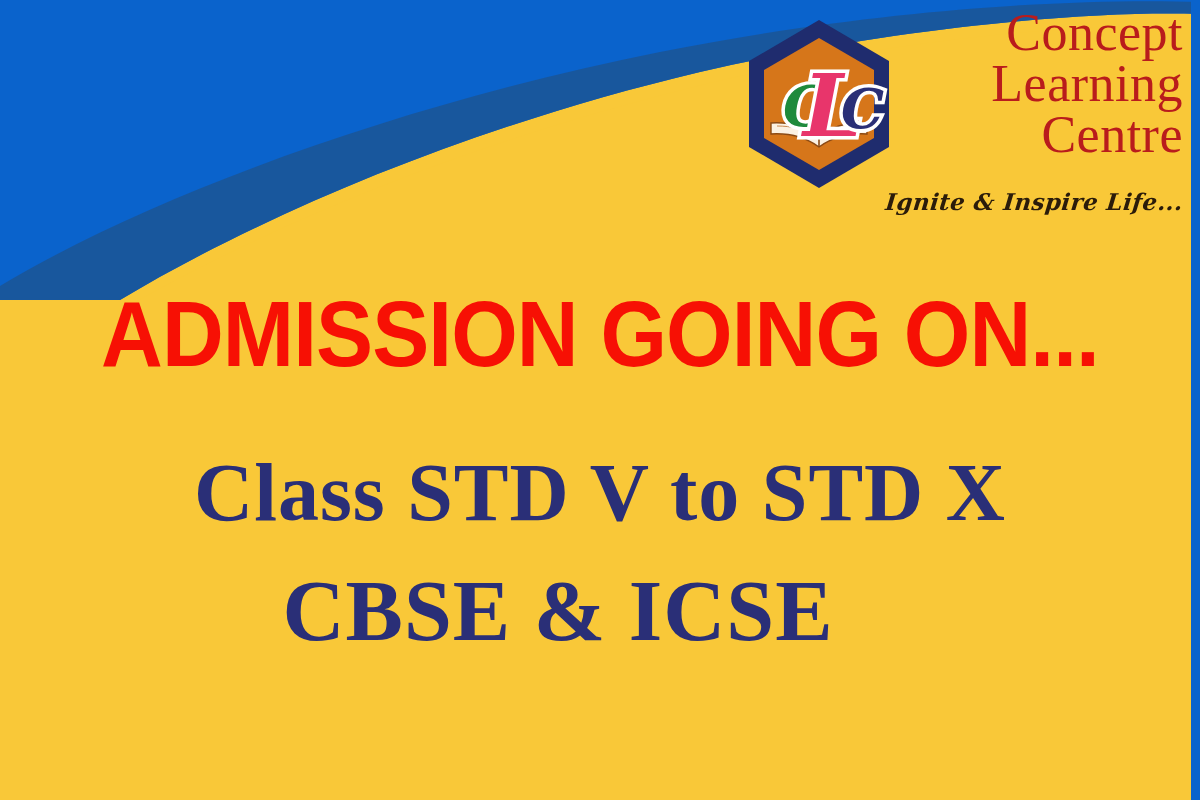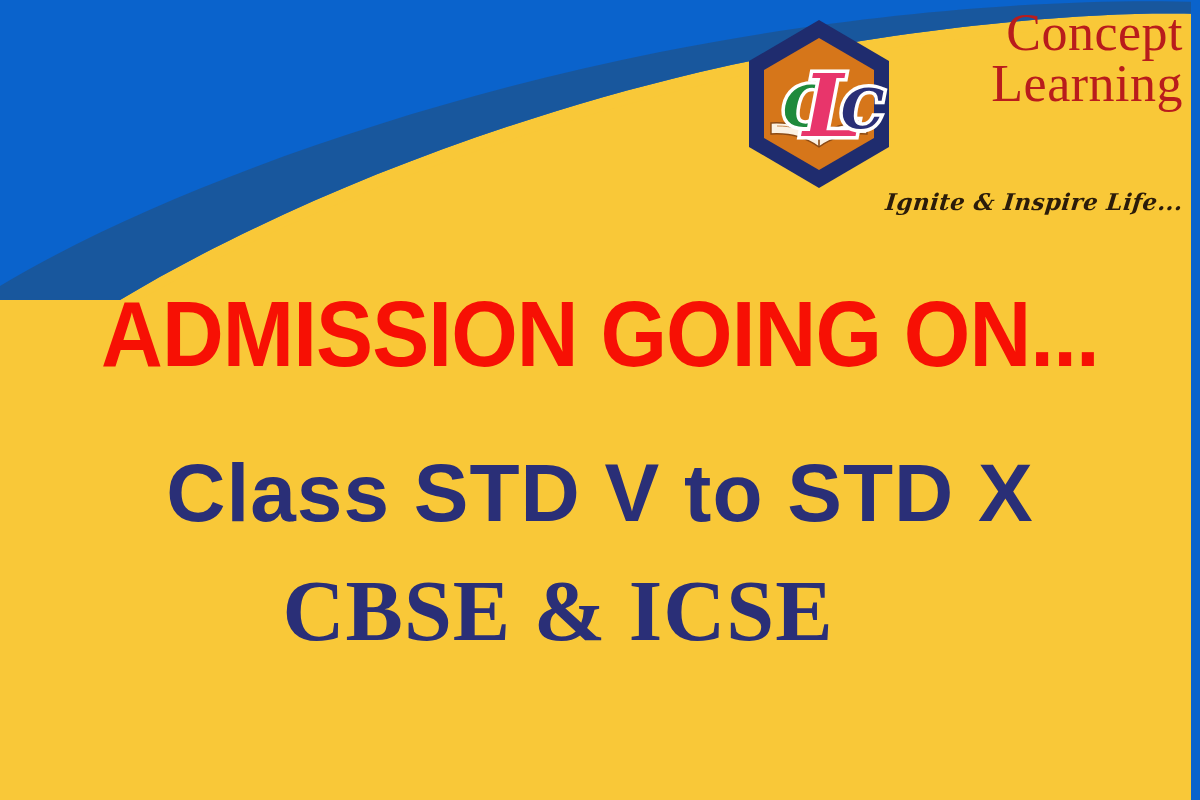--- a/index.html
+++ b/index.html
@@ -108,21 +108,21 @@
     white-space: nowrap;
   }
 
   
   .sub-line-1 {
     position: absolute;
     left: 0;
     top: 452px;
     width: 1200px;
     text-align: center;
-    font-family: Liberation Sans, sans-serif;
+    font-family: Liberation Serif, serif;
     font-weight: bold;
     font-size: 82px;
     line-height: 1;
     color: #2a2f77;
     letter-spacing: 1px;
     white-space: nowrap;
     transform: scaleX(1.0);
   }
 
   .sub-line-2 {
@@ -185,20 +185,21 @@
         <text x="60" y="118" font-size="86" fill="#E8356B">L</text>
 
         <text x="98" y="110" font-size="54" fill="#FFFFFF" stroke="#FFFFFF" stroke-width="7" paint-order="stroke">C</text>
         <text x="98" y="110" font-size="54" fill="#2A2F77">C</text>
       </g>
     </svg>
 
     <div class="wordmark">
       <span class="wm-line">Concept</span>
       <span class="wm-line">Learning</span>
+      <span class="wm-line">Centre</span>
     </div>
 
     <div class="tagline">Ignite &amp; Inspire Life...</div>
   </div>
 
   <div class="headline">ADMISSION GOING ON...</div>
 
   <div class="sub-line-1">Class STD V to STD X</div>
 
   <div class="sub-line-2">CBSE &amp; ICSE</div>

